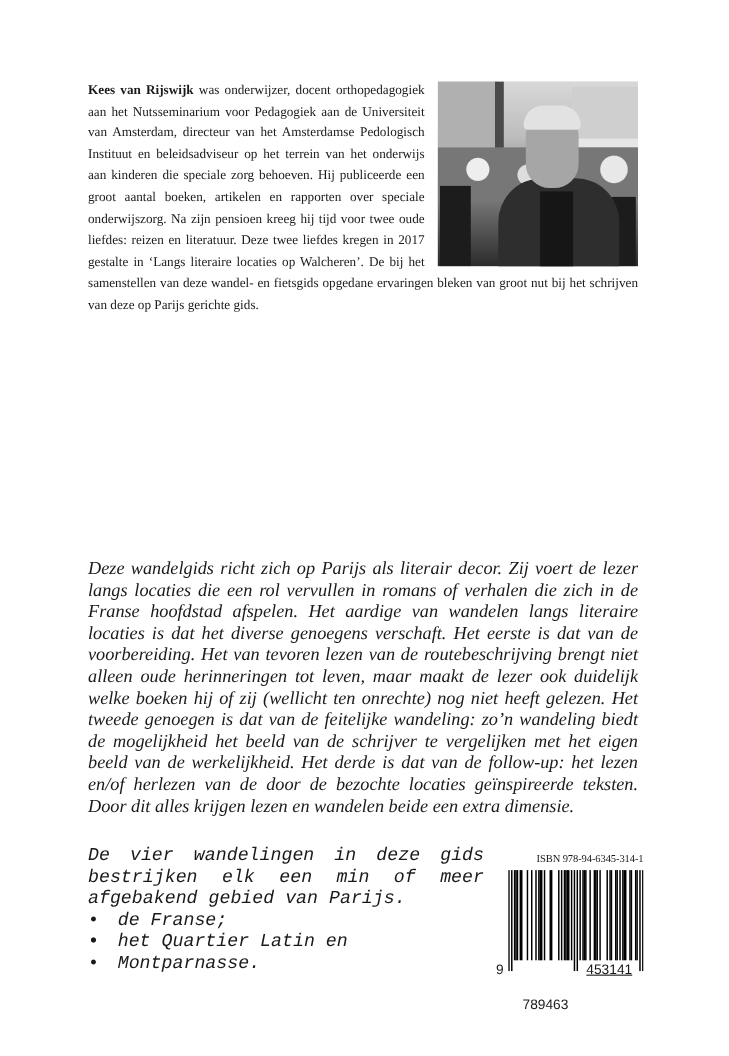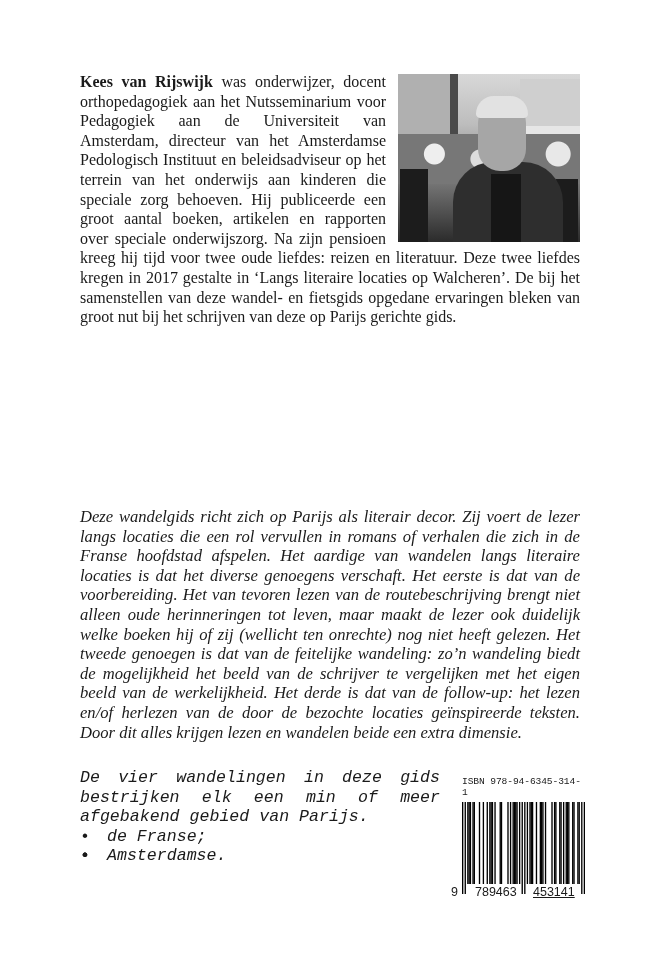--- a/index.html
+++ b/index.html
@@ -2,21 +2,21 @@
 <html><head>
 <meta charset="utf-8">
 <style>
   html, body { margin: 0; padding: 0; }
   body {
     width: 663px; height: 960px; background: #ffffff; position: relative; overflow: hidden;
     font-family: "Liberation Serif", serif; color: #1a1a1a;
   }
   .bio {
     position: absolute; left: 80px; top: 72px; width: 500px;
-    font-size: 16px; line-height: 19.6px; text-align: justify;
+    font-size: 12px; line-height: 19.6px; text-align: justify;
   }
   .bio .name { font-weight: bold; }
   .photo {
     float: right; width: 182px; height: 168px; margin: 2px 0 6px 12px;
     position: relative; overflow: hidden;
     background: linear-gradient(180deg, #d8d8d8 0%, #bdbdbd 30%, #8a8a8a 55%, #2b2b2b 100%);
   }
   .photo .bldg-l { position:absolute; left:0; top:0; width:55px; height:70px; background:#b0b0b0; }
   .photo .bldg-r { position:absolute; right:0; top:5px; width:60px; height:55px; background:#cfcfcf; }
   .photo .tree { position:absolute; left:52px; top:0; width:8px; height:70px; background:#4a4a4a; }
@@ -37,21 +37,21 @@
     font-size: 16.6px; line-height: 19.6px; text-align: justify; font-style: italic;
   }
   .walks {
     position: absolute; left: 80px; top: 768px; width: 360px;
     font-size: 16.6px; line-height: 19.6px; font-style: italic; text-align: justify; font-family: Liberation Mono, monospace;
   }
   .walks ul { list-style: none; margin: 0; padding: 0; }
   .walks li { position: relative; padding-left: 27px; }
   .walks li .bullet { position: absolute; left: 0; top: 0; font-style: normal; }
   .isbn-block { position: absolute; left: 450px; top: 776px; width: 135px; }
-  .isbn-label { font-family: Liberation Mono, monospace; font-size: 9.6px; text-align: left; margin-left: 12px; letter-spacing: -0.1px; }
+  .isbn-label { font-family: Liberation Serif, serif; font-size: 9.6px; text-align: right; margin-left: 12px; letter-spacing: -0.1px; }
   .barcode-wrap { position: relative; height: 102px; margin-top: 4px; }
   .barcode { position: absolute; left: 12px; top: 0; width: 123px; height: 92px; }
   .bc-digits { position: absolute; top: 83px; left: 0; width: 135px; height: 16px;
     font-family: "Liberation Sans", sans-serif; font-size: 12.5px; }
   .bc-digits span { position: absolute; background: #fff; padding: 0 1px; }
 </style>
 </head>
 <body>
 
 <div class="bio">
@@ -71,22 +71,22 @@
   <span class="name">Kees van Rijswijk</span><span> was onderwijzer, docent orthopedagogiek aan het Nutsseminarium voor Pedagogiek aan de Universiteit van Amsterdam, directeur van het Amsterdamse Pedologisch Instituut en beleidsadviseur op het terrein van het onderwijs aan kinderen die speciale zorg behoeven. Hij publiceerde een groot aantal boeken, artikelen en rapporten over speciale onderwijszorg. Na zijn pensioen kreeg hij tijd voor twee oude liefdes: reizen en literatuur. Deze twee liefdes kregen in 2017 gestalte in ‘Langs literaire locaties op Walcheren’. De bij het samenstellen van deze wandel- en fietsgids opgedane ervaringen bleken van groot nut bij het schrijven van deze op Parijs gerichte gids.</span>
 </div>
 
 <div class="blurb">Deze wandelgids richt zich op Parijs als literair decor. Zij voert de lezer langs locaties die een rol vervullen in romans of verhalen die zich in de Franse hoofdstad afspelen. Het aardige van wandelen langs literaire locaties is dat het diverse genoegens verschaft. Het eerste is dat van de voorbereiding. Het van tevoren lezen van de routebeschrijving brengt niet alleen oude herinneringen tot leven, maar maakt de lezer ook duidelijk welke boeken hij of zij (wellicht ten onrechte) nog niet heeft gelezen. Het tweede genoegen is dat van de feitelijke wandeling: zo’n wandeling biedt de mogelijkheid het beeld van de schrijver te vergelijken met het eigen beeld van de werkelijkheid. Het derde is dat van de follow-up: het lezen en/of herlezen van de door de bezochte locaties geïnspireerde teksten. Door dit alles krijgen lezen en wandelen beide een extra dimensie.</div>
 
 <div class="walks">
   <div>De vier wandelingen in deze gids bestrijken elk een min of meer afgebakend gebied van Parijs.</div>
   <ul>
     <li><span class="bullet">•</span><span>de Franse;</span></li>
     <li><span class="bullet">•</span></li>
-    <li><span class="bullet">•</span></li>
-    <li><span class="bullet">•</span><span>Amsterdamse.</span></li>
+    <li><span class="bullet">•</span><span>het Quartier Latin en</span></li>
+    <li><span class="bullet">•</span><span>Montparnasse.</span></li>
   </ul>
 </div>
 
 <div class="isbn-block">
   <div class="isbn-label">ISBN 978-94-6345-314-1</div>
   <div class="barcode-wrap">
     <svg class="barcode" id="barcode-svg" viewBox="0 0 123 92" preserveAspectRatio="none">
         <rect x="0.00" y="0" width="1.34" height="92" fill="#000"></rect>
         <rect x="2.59" y="0" width="1.34" height="92" fill="#000"></rect>
         <rect x="5.18" y="0" width="1.34" height="82" fill="#000"></rect>
@@ -132,17 +132,17 @@
         <rect x="106.17" y="0" width="1.34" height="82" fill="#000"></rect>
         <rect x="110.05" y="0" width="1.34" height="82" fill="#000"></rect>
         <rect x="111.35" y="0" width="1.34" height="82" fill="#000"></rect>
         <rect x="115.23" y="0" width="1.34" height="82" fill="#000"></rect>
         <rect x="116.53" y="0" width="1.34" height="82" fill="#000"></rect>
         <rect x="119.12" y="0" width="1.34" height="92" fill="#000"></rect>
         <rect x="121.71" y="0" width="1.34" height="92" fill="#000"></rect>
       </svg>
     <div class="bc-digits">
       <span style="left:0px;">9</span>
-      <span style="left:24px;">789463</span>
+      <span style="left:24px;margin-top:32px;">789463</span>
       <span style="left:82px;text-decoration:underline;">453141</span>
     </div>
   </div>
 </div>
 
 </body></html>

